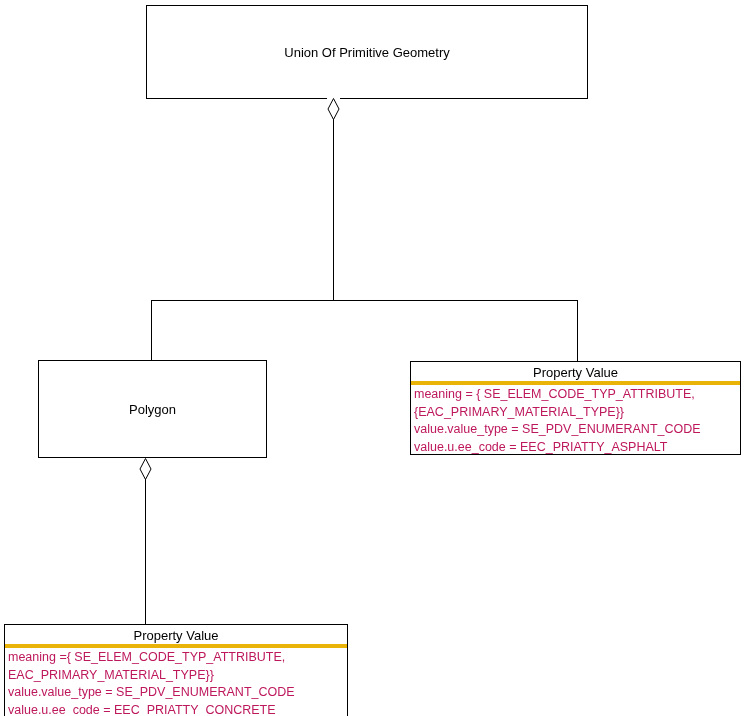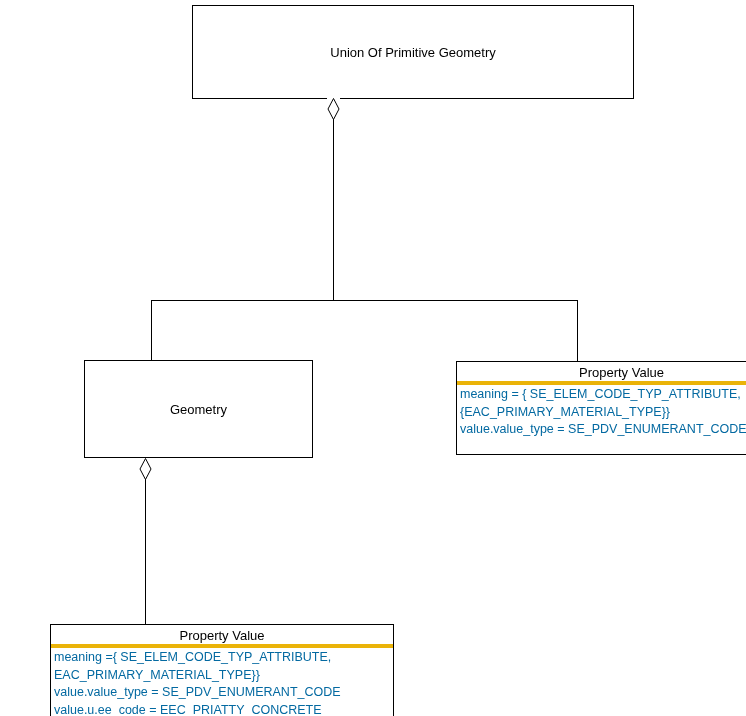--- a/index.html
+++ b/index.html
@@ -18,40 +18,39 @@
     background: #ffffff;
     overflow: hidden;
   }
 
   
   .uml-box {
     position: absolute;
     box-sizing: border-box;
     border: 1px solid #000000;
     background: #ffffff;
-    margin-left: 46px;
   }
   .uml-title {
     box-sizing: border-box;
     text-align: center;
     font-size: 13px;
     line-height: 21px;
     white-space: nowrap;
     color: #000000;
   }
   .uml-title.with-divider {
     border-bottom: 4px solid #eab308;
   }
   .uml-compartment {
     box-sizing: border-box;
     padding: 1px 3px 0 3px;
     font-size: 12.5px;
     line-height: 17.5px;
     white-space: nowrap;
-    color: #0369a1;
+    color: #be185d;
   }
   .uml-attr {
     white-space: nowrap;
   }
 
   
   .simple-box .uml-title {
     height: 100%;
     display: flex;
     align-items: center;
@@ -94,29 +93,30 @@
 
   <div class="line-v" style="left:333px; top:119px; height:182px;"></div>
 
   <div class="line-h" style="left:151px; top:300px; width:427px;"></div>
 
   <div class="line-v" style="left:151px; top:300px; height:61px;"></div>
 
   <div class="line-v" style="left:577px; top:300px; height:62px;"></div>
 
   <div class="uml-box simple-box" style="left:38px; top:360px; width:229px; height:98px;">
-    <div class="uml-title">Geometry</div>
+    <div class="uml-title">Polygon</div>
   </div>
 
   <div class="uml-box" style="left:410px; top:361px; width:331px; height:94px;">
     <div class="uml-title with-divider" style="height:23px; line-height:22px;">Property Value</div>
     <div class="uml-compartment">
       <div class="uml-attr">meaning = { SE_ELEM_CODE_TYP_ATTRIBUTE,</div>
       <div class="uml-attr">{EAC_PRIMARY_MATERIAL_TYPE}}</div>
       <div class="uml-attr">value.value_type = SE_PDV_ENUMERANT_CODE</div>
+      <div class="uml-attr">value.u.ee_code = EEC_PRIATTY_ASPHALT</div>
     </div>
   </div>
 
   <div class="diamond" style="left:139px; top:458px; width:13px; height:22px;">
     <svg width="13" height="22" viewBox="0 0 13 22">
       <polygon points="6.5,0.5 12,11 6.5,21.5 1,11" fill="#ffffff" stroke="#000000" stroke-width="1"></polygon>
     </svg>
   </div>
 
   <div class="line-v" style="left:145px; top:479px; height:146px;"></div>

